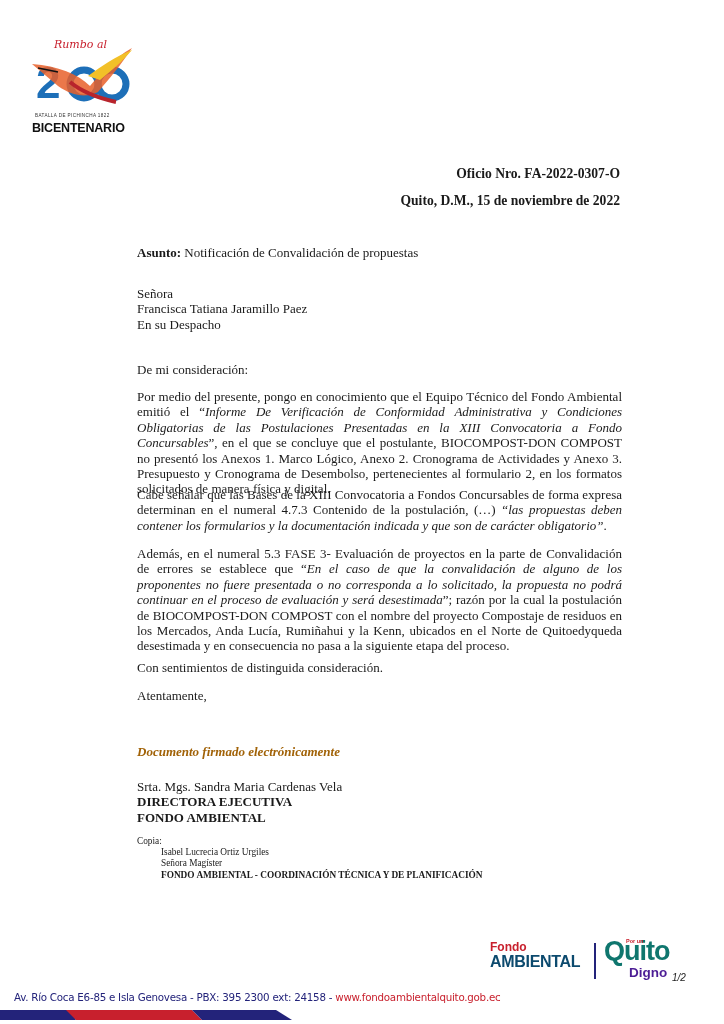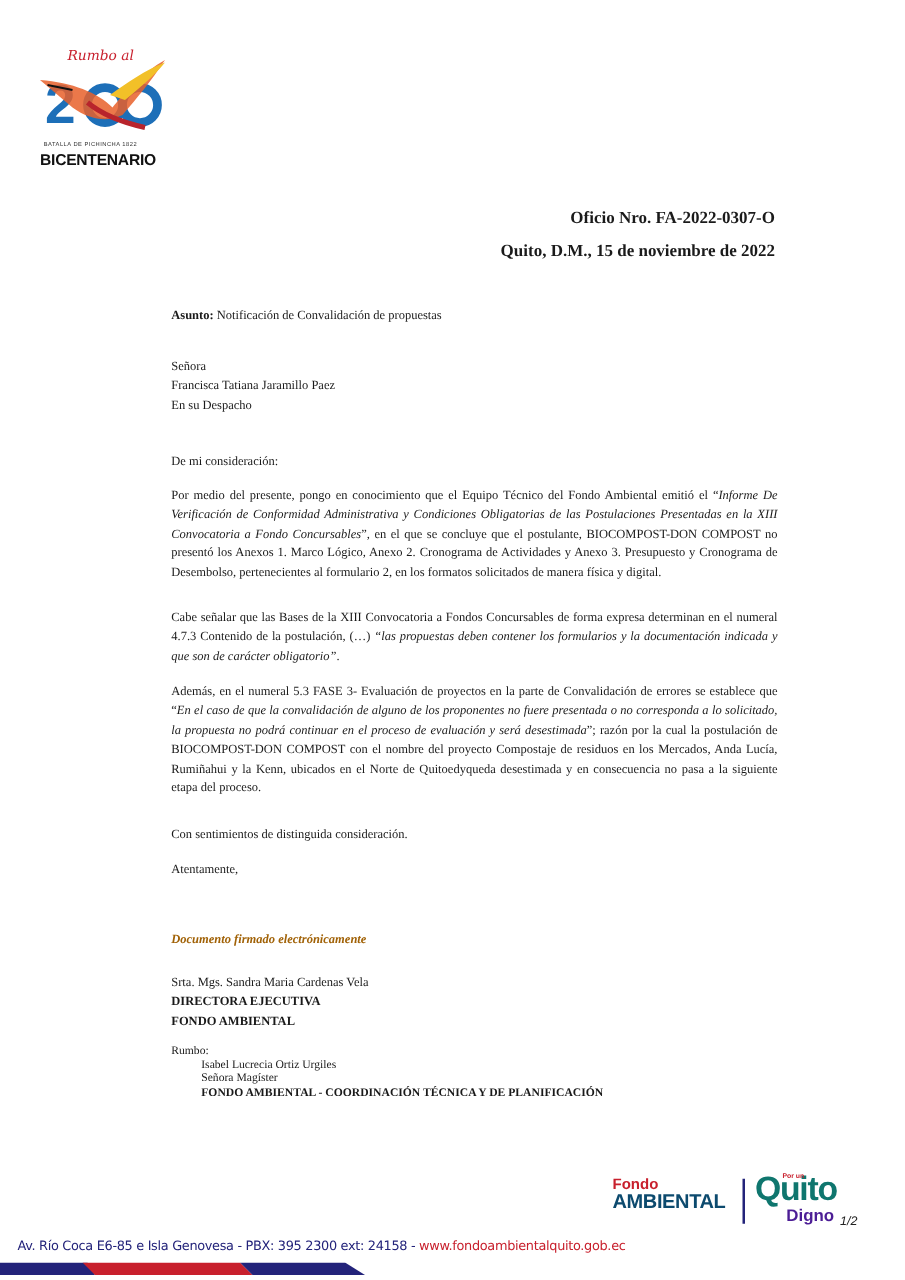--- a/index.html
+++ b/index.html
@@ -1,19 +1,19 @@
 <!DOCTYPE html>
 <html><head>
 <meta charset="utf-8">
 <style>
   html, body { margin: 0; padding: 0; background: #ffffff; }
   body { width: 724px; height: 1024px; position: relative; overflow: hidden;
          font-family: "Liberation Serif", "DejaVu Serif", serif; color: #1a1a1a; }
   .abs { position: absolute; }
-  .page-text { font-size: 10px; line-height: 15.4px; }
+  .page-text { font-size: 13px; line-height: 15.4px; }
 
   
   #logo { left: 28px; top: 38px; width: 106px; height: 82px; }
   .logo-script { position:absolute; left: 26px; top: 0; font-family: "DejaVu Serif", serif; font-style: italic;
                  color: #c8202d; font-size: 11px; }
   .logo-bicent { position:absolute; left: 4px; top: 60px; font-family: "Liberation Sans", sans-serif;
                  font-weight: bold; font-size: 12.5px; color: #111; letter-spacing: -0.2px; margin-top: 23px; }
   .logo-sub { position:absolute; left: 7px; top: 75px; font-family: "Liberation Sans", sans-serif;
               font-size: 4.6px; color: #333; letter-spacing: 0.4px; }
 
@@ -87,21 +87,21 @@
 <div class="abs block page-text" style="top:688px;">Atentamente,</div>
 
 <div class="abs block page-text sig-electronic" style="top:744px;">Documento firmado electrónicamente</div>
 <div class="abs block page-text" style="top:779px;">
   <div>Srta. Mgs. Sandra Maria Cardenas Vela</div>
   <div class="bold">DIRECTORA EJECUTIVA</div>
   <div class="bold">FONDO AMBIENTAL</div>
 </div>
 
 <div class="abs copy" style="top:836px;">
-  <div>Rumbo:</div>
+  <div>Copia:</div>
   <div class="indent">Isabel Lucrecia Ortiz Urgiles</div>
   <div class="indent">Señora Magíster</div>
   <div class="indent bold">FONDO AMBIENTAL - COORDINACIÓN TÉCNICA Y DE PLANIFICACIÓN</div>
 </div>
 
 <div id="brand" class="abs">
   <span class="fondo-small">Fondo</span>
   <span class="fondo-big">AMBIENTAL</span>
   <span class="brand-divider"></span>
   <span class="quito">Quito</span>

